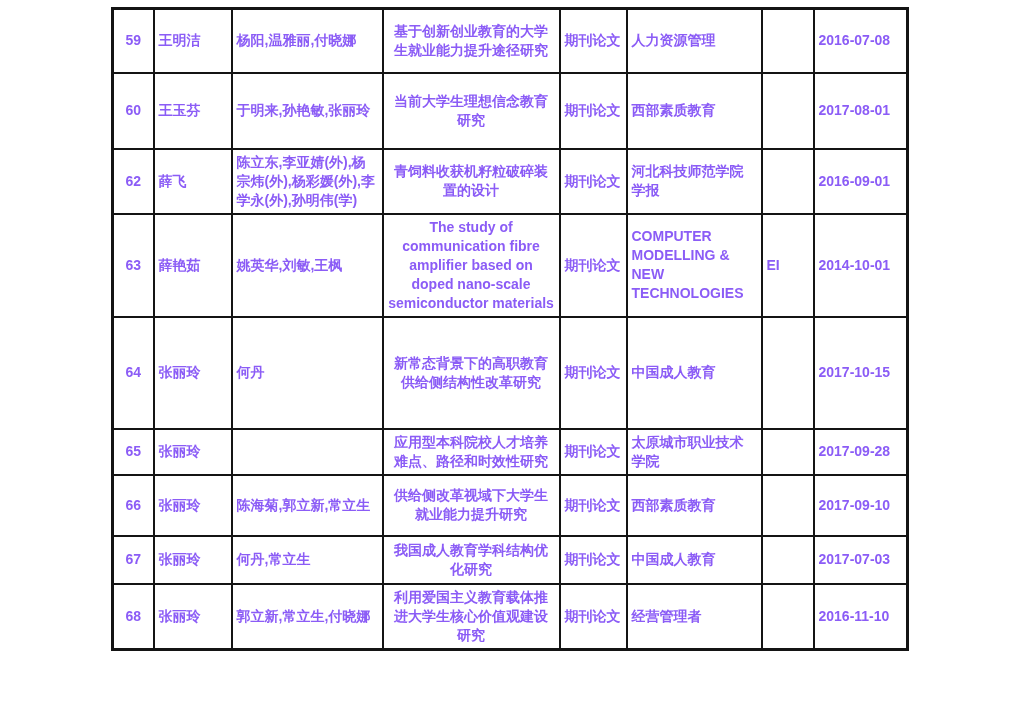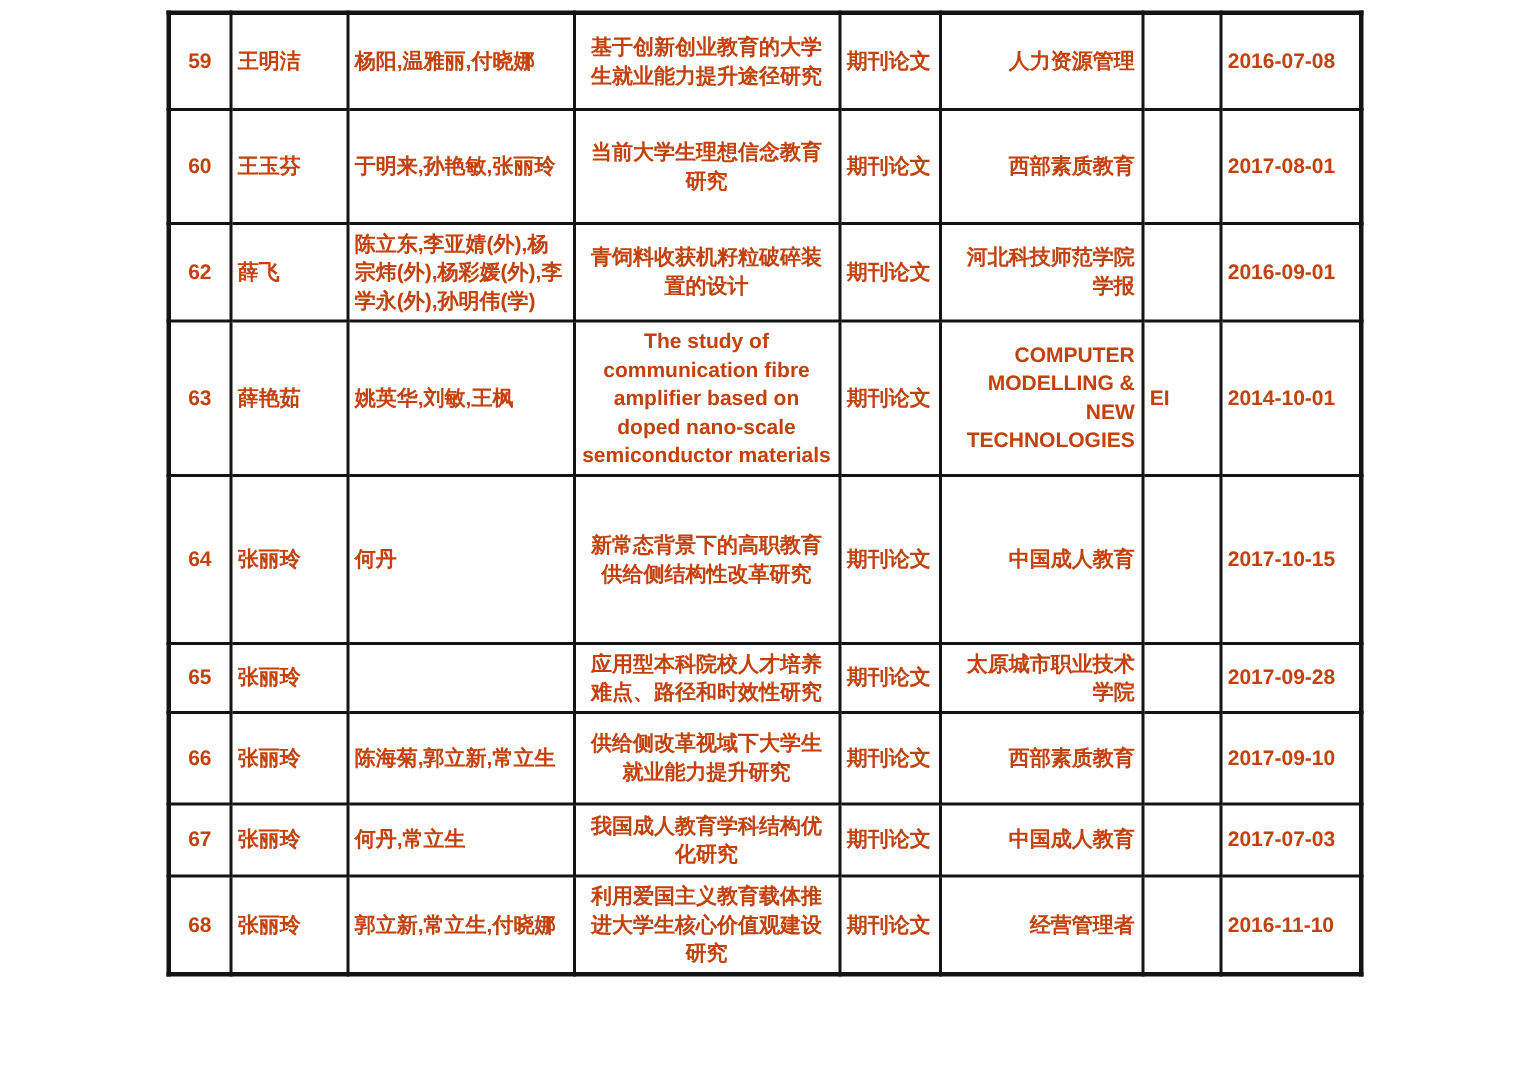--- a/index.html
+++ b/index.html
@@ -18,21 +18,21 @@
   table.pub-table {
     position: absolute;
     left: 111px;
     top: 7px;
     width: 795px;
     border-collapse: collapse;
     table-layout: fixed;
     border: 3px solid #141414;
     font-size: 14px;
     font-weight: bold;
-    color: #c2410c;
+    color: #8b5cf6;
   }
   table.pub-table td {
     border: 2px solid #141414;
     vertical-align: middle;
     padding: 3px 4px;
     line-height: 19px;
     overflow-wrap: break-word;
     word-wrap: break-word;
   }
   
@@ -45,21 +45,21 @@
   tbody tr:nth-child(7)  { height: 61px; }
   tbody tr:nth-child(8)  { height: 48px; }
   tbody tr:nth-child(9)  { height: 64px; }
   tbody tr:nth-child(10) { height: 66px; }
 
   td.c-seq     { text-align: center; padding: 3px 1px; }
   td.c-name    { text-align: left; padding: 3px 3px 3px 4px; }
   td.c-co      { padding: 3px 3px; }
   td.c-title   { text-align: center; padding: 3px 5px; }
   td.c-type    { text-align: left; padding: 3px 3px; }
-  td.c-journal { text-align: right; padding: 3px 4px; }
+  td.c-journal { text-align: left; padding: 3px 4px; }
   td.c-index   { text-align: left; padding: 3px 3px; }
   td.c-date    { text-align: left; padding: 3px 4px; }
 </style>
 </head>
 <body>
 
 <div class="page">
   <table class="pub-table">
     <colgroup>
       <col style="width:41px">

